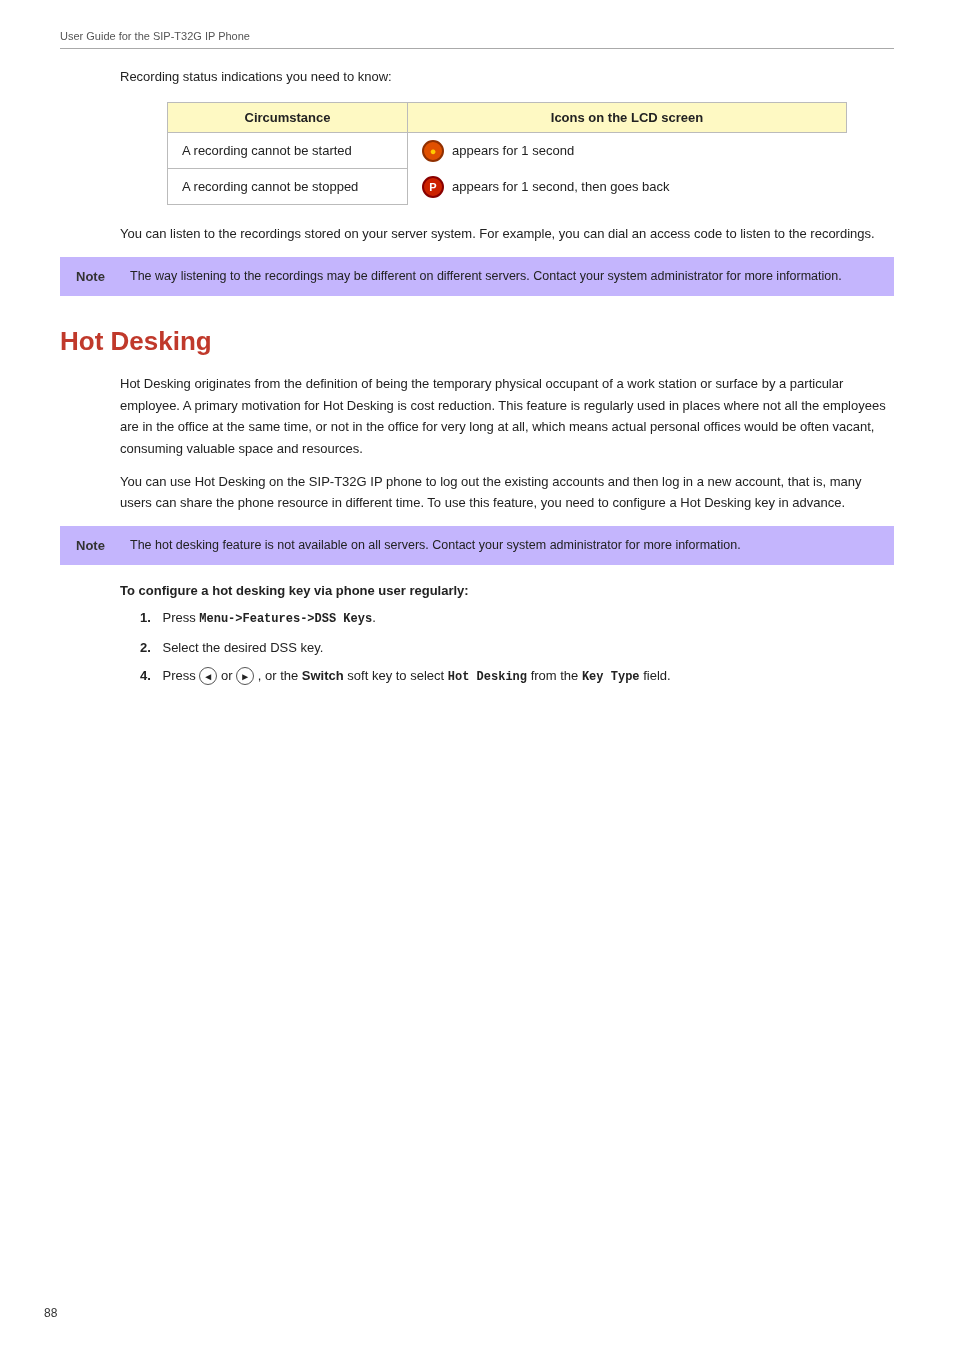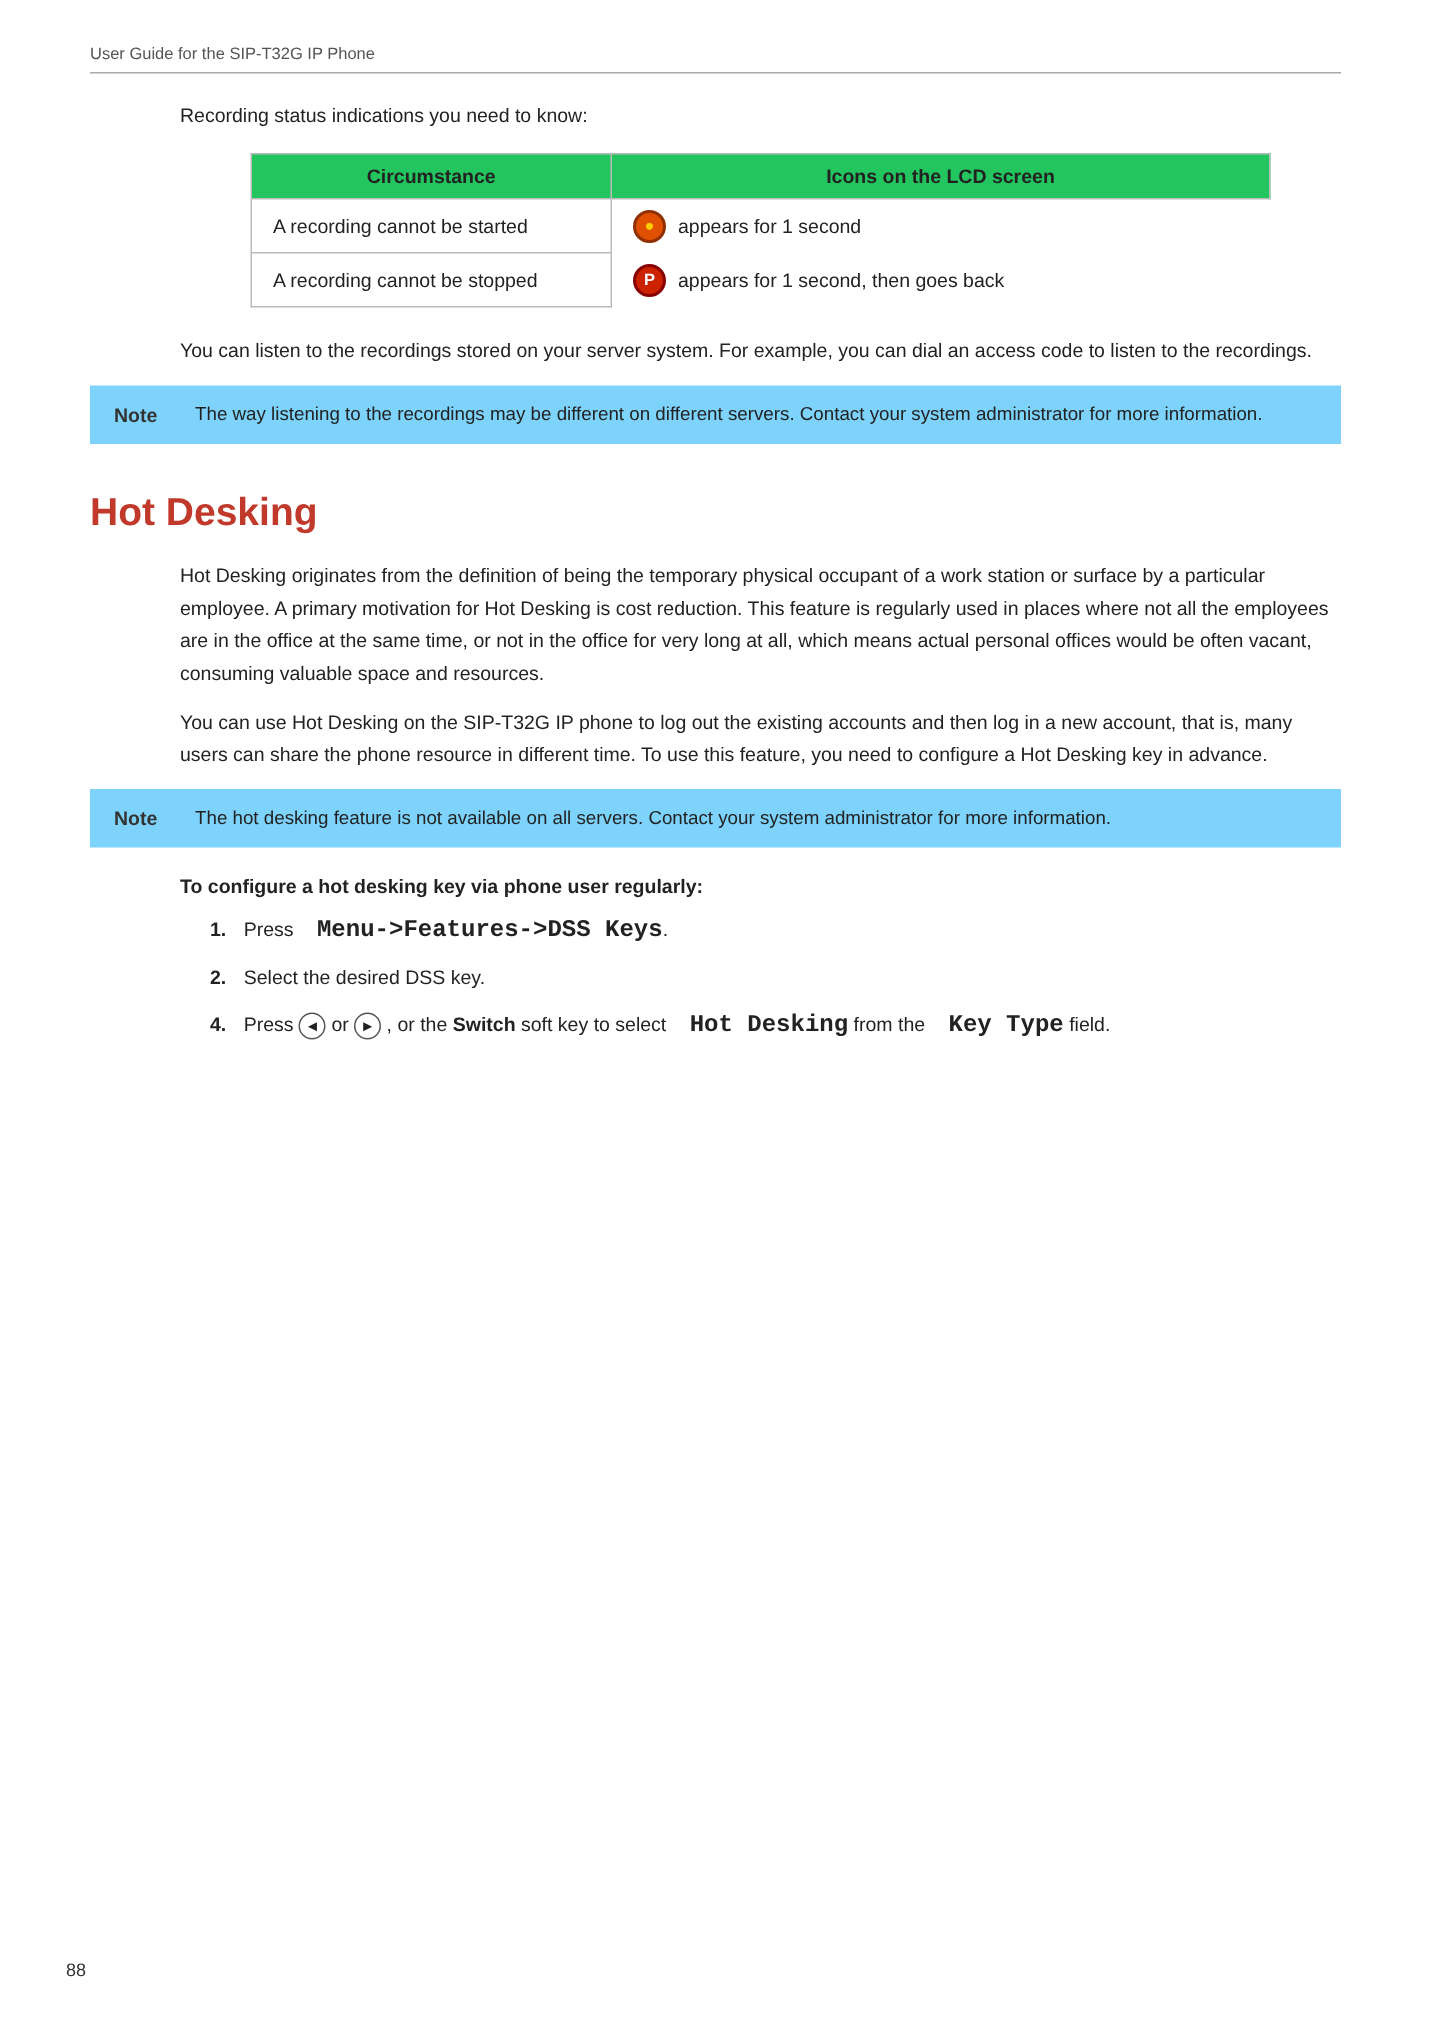--- a/index.html
+++ b/index.html
@@ -29,38 +29,38 @@
       width: 680px;
       margin: 0 auto 18px auto;
       font-size: 13px;
     }
     .recording-table th, .recording-table td {
       border: 1px solid #bbb;
       padding: 7px 14px;
       vertical-align: middle;
     }
     .recording-table th {
-      background: #22c55e;
+      background: #fef9c3;
       font-weight: bold;
       text-align: center;
     }
     .recording-table td:first-child {
       width: 240px;
     }
     .recording-table td:last-child {
       display: flex;
       align-items: center;
       gap: 8px;
       border: none;
     }
     .recording-table tr td {
       border: 1px solid #bbb;
     }
     .note-box {
-      background: #7dd3fc;
+      background: #c4b5fd;
       border: none;
       padding: 10px 16px;
       margin: 10px 0 18px 0;
       display: flex;
       gap: 16px;
       font-size: 12.5px;
       line-height: 1.5;
     }
     .note-label {
       font-weight: bold;
@@ -92,22 +92,21 @@
       margin-left: 80px;
       margin-bottom: 10px;
     }
     .steps-list li {
       margin-bottom: 8px;
       line-height: 1.6;
     }
     .mono {
       font-family: 'Courier New', monospace;
       font-weight: bold;
-      font-size: 16px;
-      margin-left: 12px;
+      font-size: 12px;
     }
     .bold {
       font-weight: bold;
     }
     .key-btn {
       display: inline-block;
       border: 1px solid #555;
       border-radius: 50%;
       width: 18px;
       height: 18px;

